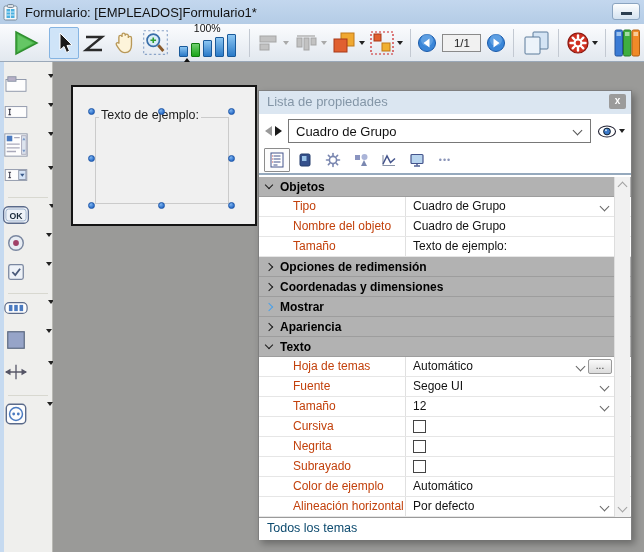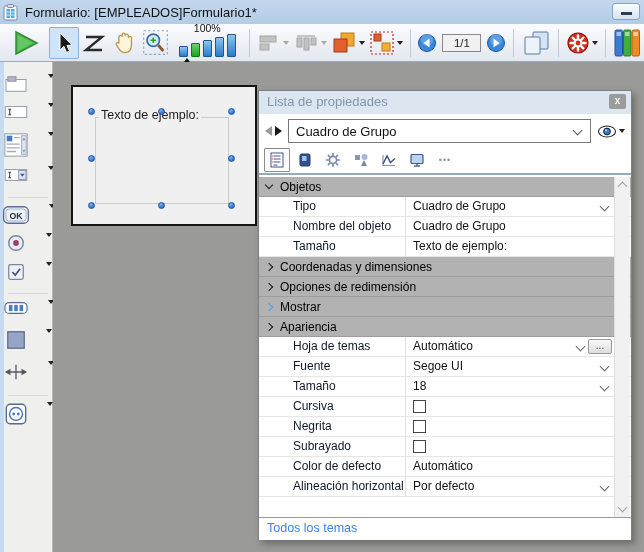--- a/index.html
+++ b/index.html
@@ -76,40 +76,40 @@
   .dots { font-size:9px; color:#8a94b8; letter-spacing:1px; }
 
   .pgrid { position:absolute; left:0; top:86px; width:372px; height:340px; background:#fff; }
   .psection { height:20px; background:#b2b2b2; display:flex; align-items:center; padding-left:7px;
     border-bottom:1px solid #9d9d9d; }
   .sec-chev { width:6px; height:6px; border-right:1.8px solid #1a1a1a; border-bottom:1.8px solid #1a1a1a;
     display:inline-block; margin-right:8px; }
   .sec-chev.open { transform:rotate(45deg); margin-top:-3px; }
   .sec-chev.closed { transform:rotate(-45deg); }
   .sec-chev.blue { border-color:#4aa0e8; }
-  .sec-label { font-size:12px; font-weight:normal; color:#000; }
+  .sec-label { font-size:12px; font-weight:bold; color:#000; }
   .prow { height:20px; display:flex; border-bottom:1px solid #e6e6e6; }
-  .plabel { width:146px; padding-left:34px; font-size:12px; color:#0f172a; line-height:19px;
+  .plabel { width:146px; padding-left:34px; font-size:12px; color:#c2410c; line-height:19px;
     white-space:nowrap; overflow:hidden; }
   .pvalue { flex:1; border-left:1px solid #e0e0e0; padding-left:7px; font-size:12px; color:#111;
     line-height:19px; position:relative; margin-right:17px; }
   .pvalue .chev { position:absolute; right:6px; top:6px; border-color:#666; }
   .pvalue .chev.shift { right:30px; }
   .morebtn { position:absolute; right:2px; top:2px; width:24px; height:15px;
     background:linear-gradient(#fafafa,#dcdcdc); border:1px solid #999; border-radius:2px;
     font-size:10px; line-height:12px; text-align:center; color:#333; }
   .pcheck { display:inline-block; width:13px; height:13px; border:1.5px solid #444; background:#fff; margin-top:3px; }
   .pscroll { position:absolute; right:1px; top:86px; width:16px; height:340px; background:#f1f1f1;
     border-left:1px solid #ddd; }
   .sarrow { position:absolute; left:4px; width:7px; height:7px; border-right:1.6px solid #a0a0a0;
     border-bottom:1.6px solid #a0a0a0; }
   .sarrow.up { top:6px; transform:rotate(-135deg); }
   .sarrow.down { bottom:6px; transform:rotate(45deg); }
   .pfooter { position:absolute; left:0; top:426px; width:372px; height:23px; background:#fff;
-    border-top:1px solid #9a9a9a; font-size:12.5px; color:#3b82f6; line-height:21px; padding-left:8px; }
+    border-top:1px solid #9a9a9a; font-size:12.5px; color:#0c4a6e; line-height:21px; padding-left:8px; }
 </style>
 </head>
 <body>
 
 <div id="window">
 
   <div class="titlebar">
     <svg class="ticon" viewBox="0 0 15 17">
       <rect x="1" y="2" width="13" height="14" rx="1.5" fill="#f6f8fa" stroke="#7a8a9a"></rect>
       <rect x="4.5" y="0.5" width="6" height="3" rx="1" fill="#d8dee4" stroke="#7a8a9a"></rect>
@@ -457,53 +457,57 @@
         </div>
       </div>
       <div class="prow">
         <div class="plabel">Tamaño</div>
         <div class="pvalue">
           <span>Texto de ejemplo:</span>
         </div>
       </div>
       <div class="psection">
         <span class="sec-chev closed"></span>
-        <span class="sec-label">Coordenadas y dimensiones</span>
+        <span class="sec-label">Opciones de redimensión</span>
       </div>
       <div class="psection">
         <span class="sec-chev closed"></span>
-        <span class="sec-label">Opciones de redimensión</span>
+        <span class="sec-label">Coordenadas y dimensiones</span>
       </div>
       <div class="psection">
         <span class="sec-chev closed blue"></span>
         <span class="sec-label">Mostrar</span>
       </div>
       <div class="psection">
         <span class="sec-chev closed"></span>
         <span class="sec-label">Apariencia</span>
       </div>
+      <div class="psection">
+        <span class="sec-chev open"></span>
+        <span class="sec-label">Texto</span>
+      </div>
       <div class="prow">
         <div class="plabel">Hoja de temas</div>
         <div class="pvalue">
           <span>Automático</span>
           <span class="chev shift"></span>
           <span class="morebtn">...</span>
         </div>
       </div>
       <div class="prow">
         <div class="plabel">Fuente</div>
         <div class="pvalue">
           <span>Segoe UI</span>
           <span class="chev"></span>
         </div>
       </div>
       <div class="prow">
         <div class="plabel">Tamaño</div>
         <div class="pvalue">
-          <span>18</span>
+          <span>12</span>
           <span class="chev"></span>
         </div>
       </div>
       <div class="prow">
         <div class="plabel">Cursiva</div>
         <div class="pvalue">
           <span class="pcheck"></span>
         </div>
       </div>
       <div class="prow">
@@ -512,21 +516,21 @@
           <span class="pcheck"></span>
         </div>
       </div>
       <div class="prow">
         <div class="plabel">Subrayado</div>
         <div class="pvalue">
           <span class="pcheck"></span>
         </div>
       </div>
       <div class="prow">
-        <div class="plabel">Color de defecto</div>
+        <div class="plabel">Color de ejemplo</div>
         <div class="pvalue">
           <span>Automático</span>
         </div>
       </div>
       <div class="prow">
         <div class="plabel">Alineación horizontal</div>
         <div class="pvalue">
           <span>Por defecto</span>
           <span class="chev"></span>
         </div>

